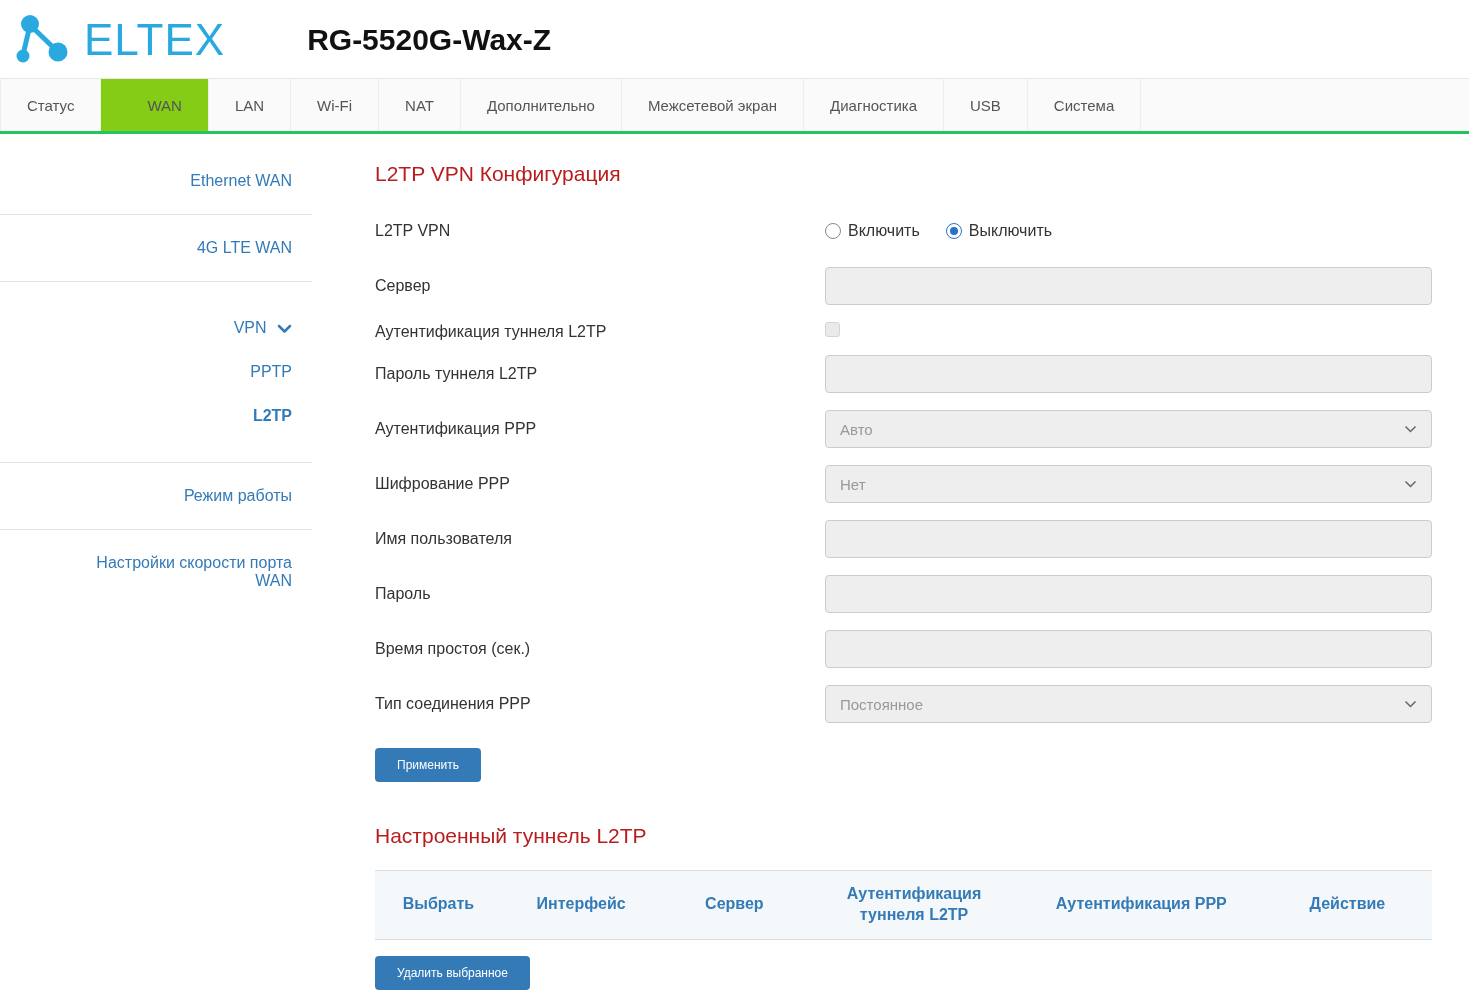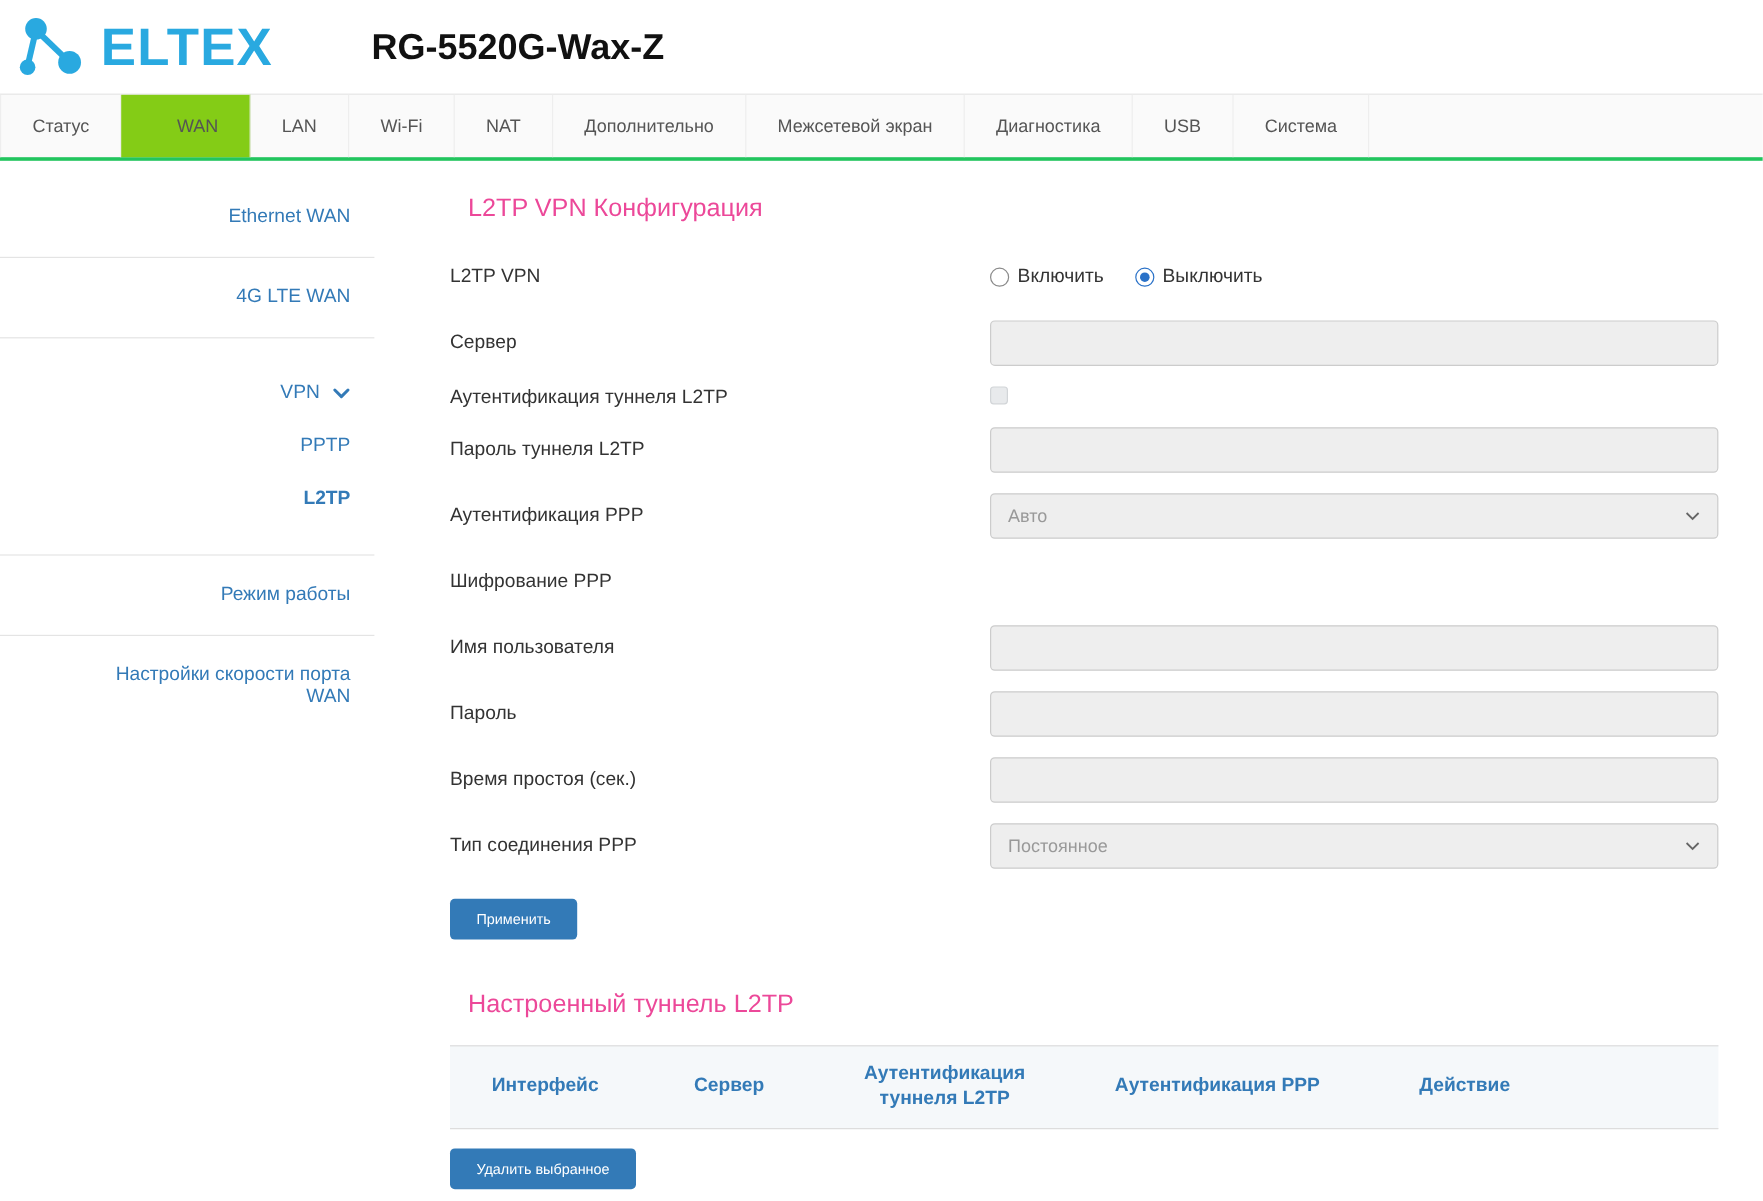--- a/index.html
+++ b/index.html
@@ -14,21 +14,21 @@
   .header {
     display: flex;
     align-items: center;
     padding: 12px 20px 10px 14px;
     height: 78px;
   }
   .logo { display: flex; align-items: center; }
   .logo-mark { margin-right: 8px; }
   .brand-text {
     font-size: 44px;
-    font-weight: bold;
+    font-weight: normal;
     color: #29a9e0;
     letter-spacing: 1px;
     line-height: 1;
   }
   .page-title {
     font-size: 30px;
     font-weight: bold;
     color: #111;
     margin-left: 82px;
   }
@@ -78,22 +78,22 @@
 
   .main {
     flex: 1;
     padding: 0 37px 40px 63px;
   }
 
   
   .section-title {
     font-size: 21px;
     font-weight: 400;
-    color: #ec4899;
-    margin: 28px 15px 26px;
+    color: #b91c1c;
+    margin: 28px 0 26px;
   }
   .form-row {
     display: flex;
     align-items: center;
     margin-bottom: 17px;
     min-height: 38px;
   }
   .form-row.compact { min-height: 18px; margin-bottom: 14px; }
   .form-label {
     width: 450px;
@@ -309,20 +309,28 @@
           <svg width="13" height="9" viewBox="0 0 13 9">
             <polyline points="1.5,1.5 6.5,6.5 11.5,1.5" fill="none" stroke="#666" stroke-width="1.5"></polyline>
           </svg>
         </div>
       </div>
     </div>
 
     
     <div class="form-row">
       <div class="form-label">Шифрование PPP</div>
+      <div class="form-control">
+        <div class="fake-select">
+          <span>Нет</span>
+          <svg width="13" height="9" viewBox="0 0 13 9">
+            <polyline points="1.5,1.5 6.5,6.5 11.5,1.5" fill="none" stroke="#666" stroke-width="1.5"></polyline>
+          </svg>
+        </div>
+      </div>
     </div>
 
     
     <div class="form-row">
       <div class="form-label">Имя пользователя</div>
       <div class="form-control">
         <input class="text-input" type="text" disabled="" value="" style="">
       </div>
     </div>
 
@@ -354,20 +362,21 @@
         </div>
       </div>
     </div>
 
     <button class="btn btn-apply">Применить</button>
 
     
     <h1 class="section-title tunnels-title">Настроенный туннель L2TP</h1>
 
     <div class="tunnel-table">
+      <div class="th th-0">Выбрать</div>
       <div class="th th-1">Интерфейс</div>
       <div class="th th-2">Сервер</div>
       <div class="th th-3">Аутентификация туннеля L2TP</div>
       <div class="th th-4">Аутентификация PPP</div>
       <div class="th th-5">Действие</div>
     </div>
 
     <button class="btn btn-delete">Удалить выбранное</button>
 
   </div>

